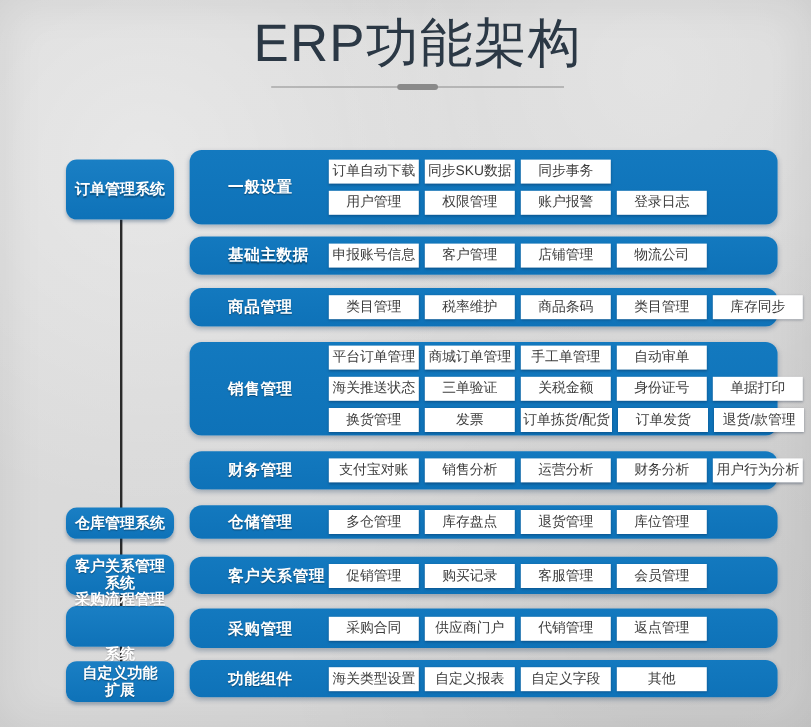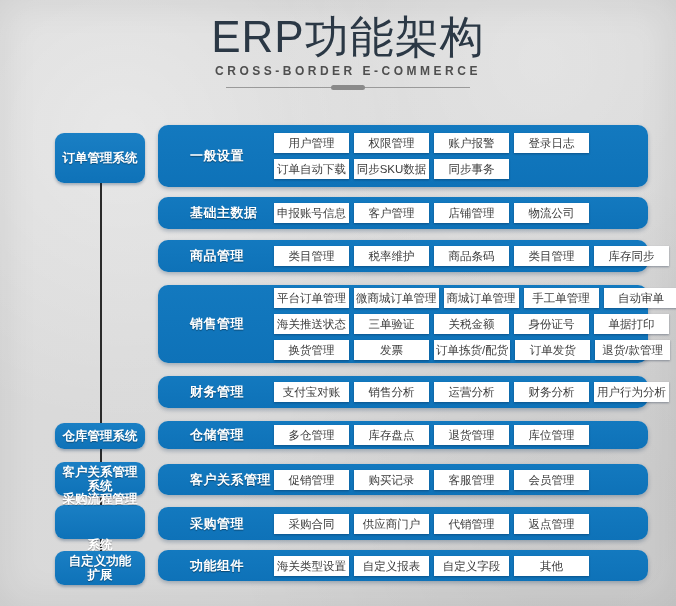--- a/index.html
+++ b/index.html
@@ -49,21 +49,20 @@
     background:#fff;color:var(--btnText);font-size:11.5px;text-align:center;white-space:nowrap;
     box-shadow:0 1px 2px rgba(0,20,50,.35);cursor:default;
   }
 </style>
 </head>
 <body>
 
 <div class="stage">
   <div class="hdr">
     <h1 class="title">ERP功能架构</h1>
-    <div class="subtitle">CROSS-BORDER E-COMMERCE</div>
     <div class="divider">
       <span class="rule"></span>
       <span class="knob"></span>
     </div>
   </div>
 
   <div class="vline"></div>
 
   <div id="sidebar">
       <div class="side-btn" style="top: 133px; height: 50px;">
@@ -83,29 +82,29 @@
       <div class="side-btn" style="top: 551px; height: 34px;">
         <span>自定义功能</span>
         <span>扩展</span>
       </div>
     </div>
   <div id="panels">
       <div class="panel" style="top: 125px; height: 62px;">
         <div class="panel-label">一般设置</div>
         <div class="rows">
           <div class="brow">
+            <div class="btn">订单自动下载</div>
+            <div class="btn">同步SKU数据</div>
+            <div class="btn">同步事务</div>
+          </div>
+          <div class="brow">
             <div class="btn">用户管理</div>
             <div class="btn">权限管理</div>
             <div class="btn">账户报警</div>
             <div class="btn">登录日志</div>
-          </div>
-          <div class="brow">
-            <div class="btn">订单自动下载</div>
-            <div class="btn">同步SKU数据</div>
-            <div class="btn">同步事务</div>
           </div>
         </div>
       </div>
       <div class="panel" style="top: 197px; height: 32px;">
         <div class="panel-label">基础主数据</div>
         <div class="rows">
           <div class="brow">
             <div class="btn">申报账号信息</div>
             <div class="btn">客户管理</div>
             <div class="btn">店铺管理</div>
@@ -123,21 +122,20 @@
             <div class="btn">类目管理</div>
             <div class="btn">库存同步</div>
           </div>
         </div>
       </div>
       <div class="panel" style="top: 285px; height: 78px;">
         <div class="panel-label">销售管理</div>
         <div class="rows">
           <div class="brow">
             <div class="btn">平台订单管理</div>
-            <div class="btn">微商城订单管理</div>
             <div class="btn">商城订单管理</div>
             <div class="btn">手工单管理</div>
             <div class="btn">自动审单</div>
           </div>
           <div class="brow">
             <div class="btn">海关推送状态</div>
             <div class="btn">三单验证</div>
             <div class="btn">关税金额</div>
             <div class="btn">身份证号</div>
             <div class="btn">单据打印</div>

